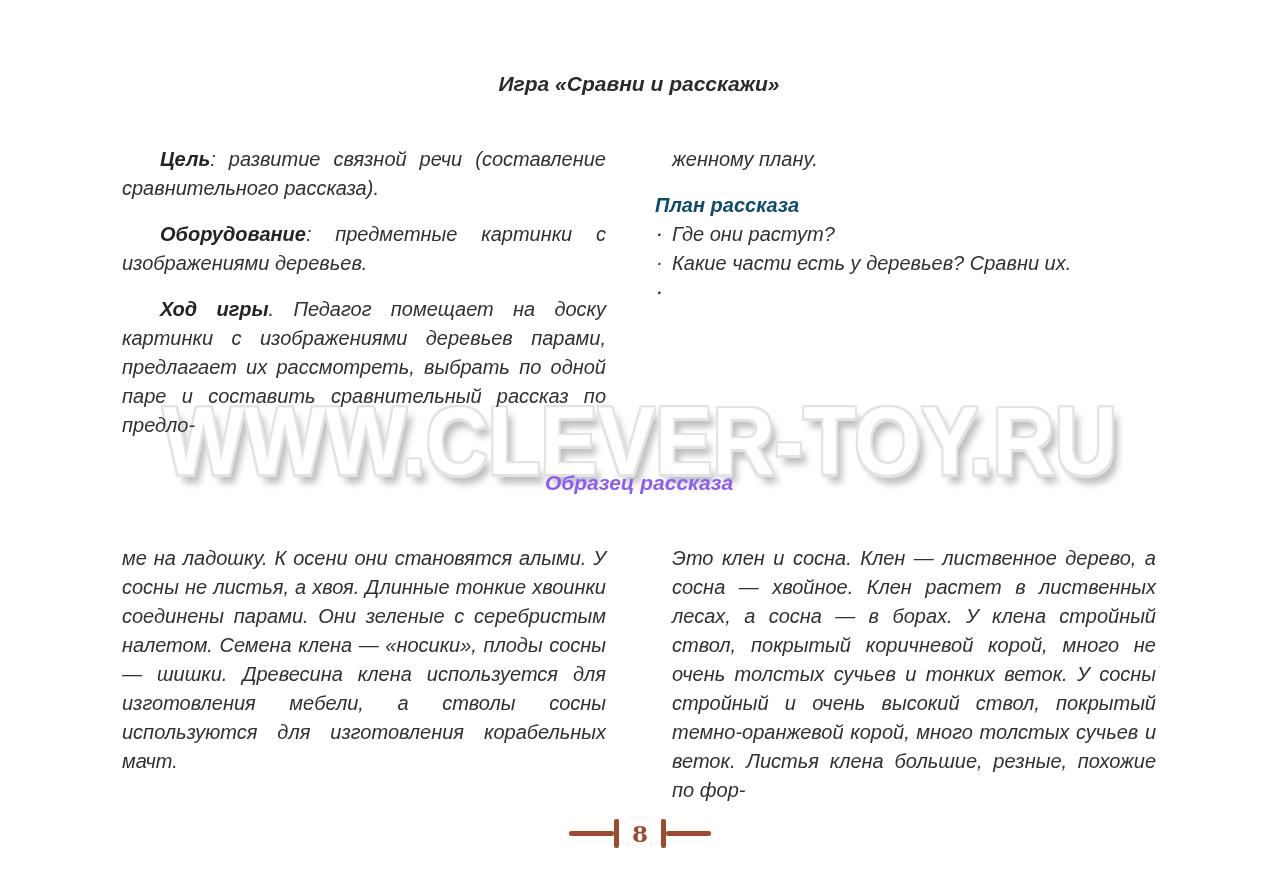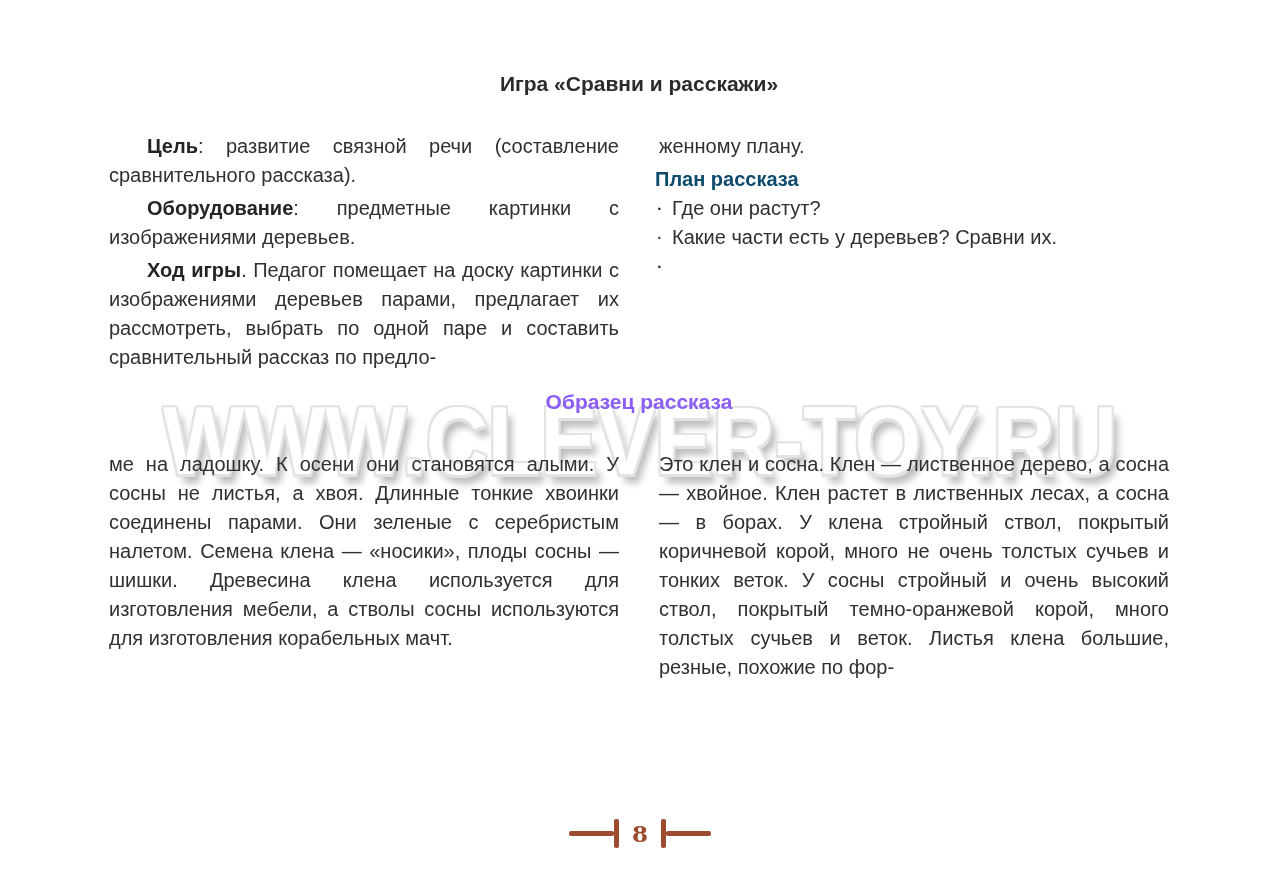--- a/index.html
+++ b/index.html
@@ -60,21 +60,21 @@
     display: flex;
     gap: 32px;
     margin-top: 30px;
   }
   .col {
     flex: 1;
     font-size: 20px;
     line-height: 29px;
     text-align: justify;
   }
-  .col p { margin: 4px; }
+  .col p { margin: 17px; }
   p.indented { text-indent: 38px; }
   .b { font-weight: bold; color: #242424; }
   h2.plan-heading {
     font-size: 20px;
     line-height: 29px;
     font-weight: bold;
     color: #0c4a6e;
     text-align: left;
   }
   ul.plan-list { list-style: none; }
@@ -118,21 +118,21 @@
     margin: 0 13px;
   }
 </style>
 </head>
 <body>
 
 <div class="page">
 
   <div class="watermark">WWW.CLEVER-TOY.RU</div>
 
-  <div class="content" style="color: rgb(48, 48, 48);">
+  <div class="content" style="color: rgb(48, 48, 48); font-style: italic;">
 
     <h1 class="page-title">Игра «Сравни и расскажи»</h1>
 
     <div class="cols">
       <div class="col">
         <p class="indented"><span class="b">Цель</span><span>: развитие связной речи (составление сравнительного рассказа).</span></p>
         <p class="indented"><span class="b">Оборудование</span><span>: предметные картинки с изображениями деревьев.</span></p>
         <p class="indented"><span class="b">Ход игры</span><span>. Педагог помещает на доску картинки с изображениями деревьев парами, предлагает их рассмотреть, выбрать по одной паре и составить сравнительный рассказ по предло-</span></p>
       </div>
       <div class="col">

